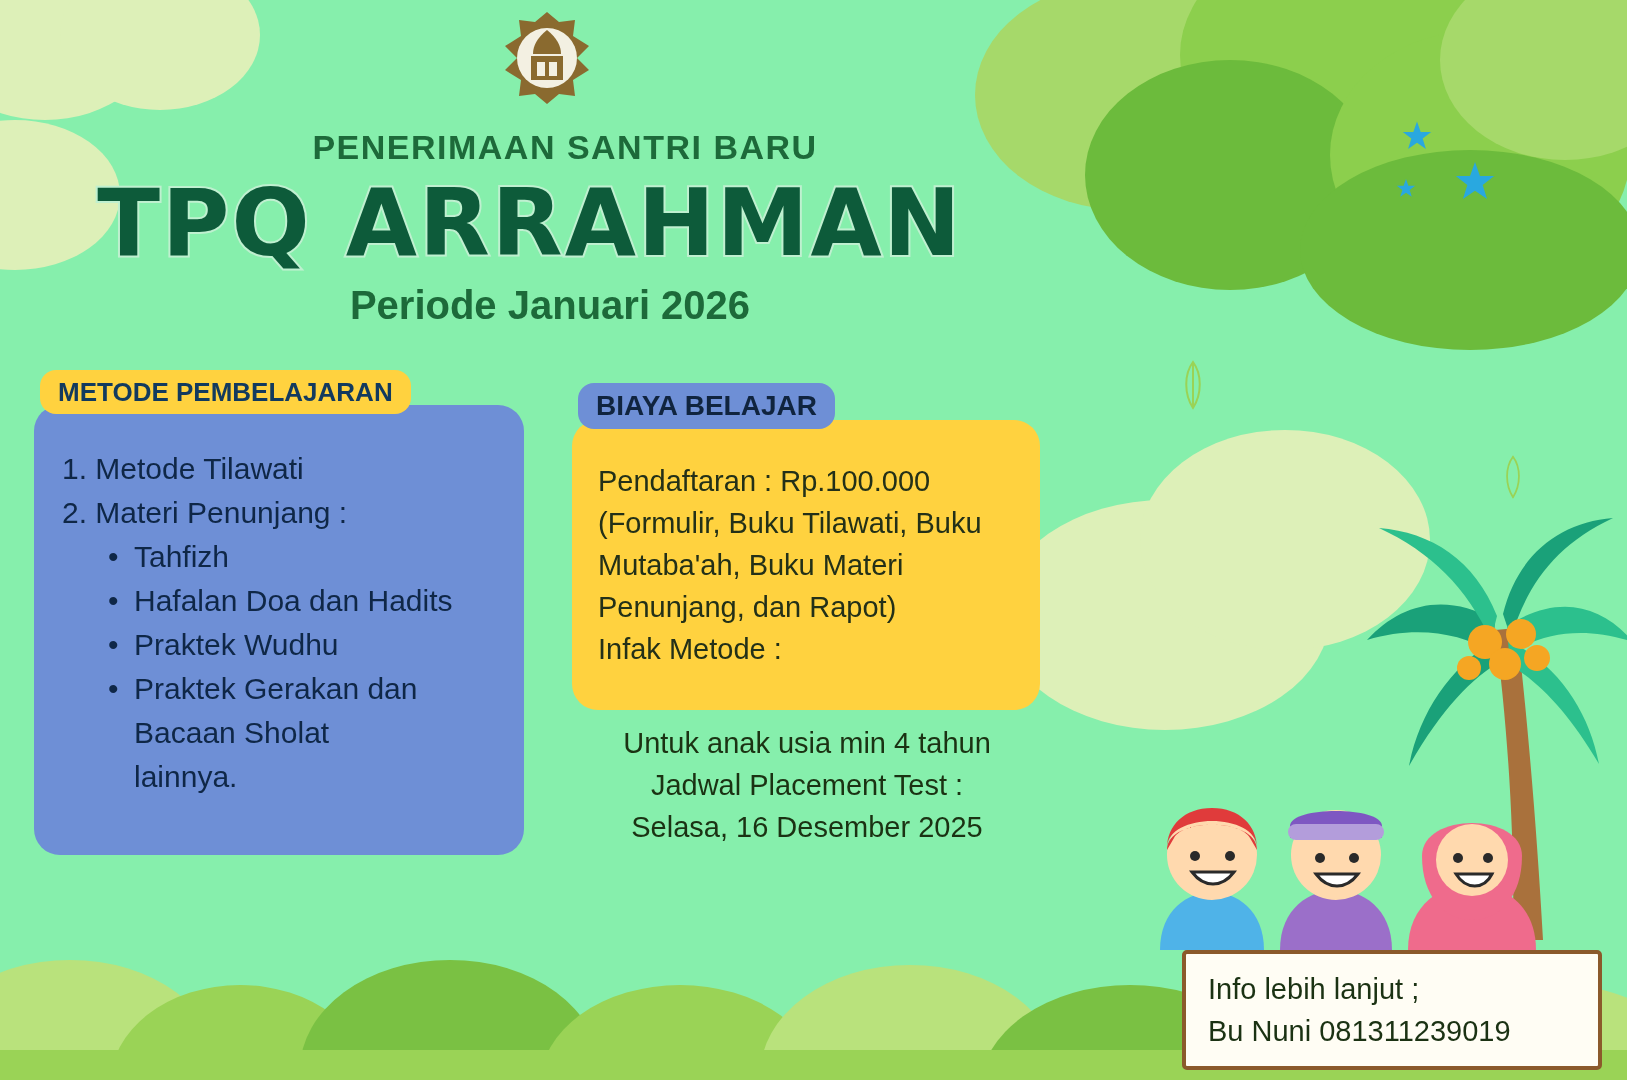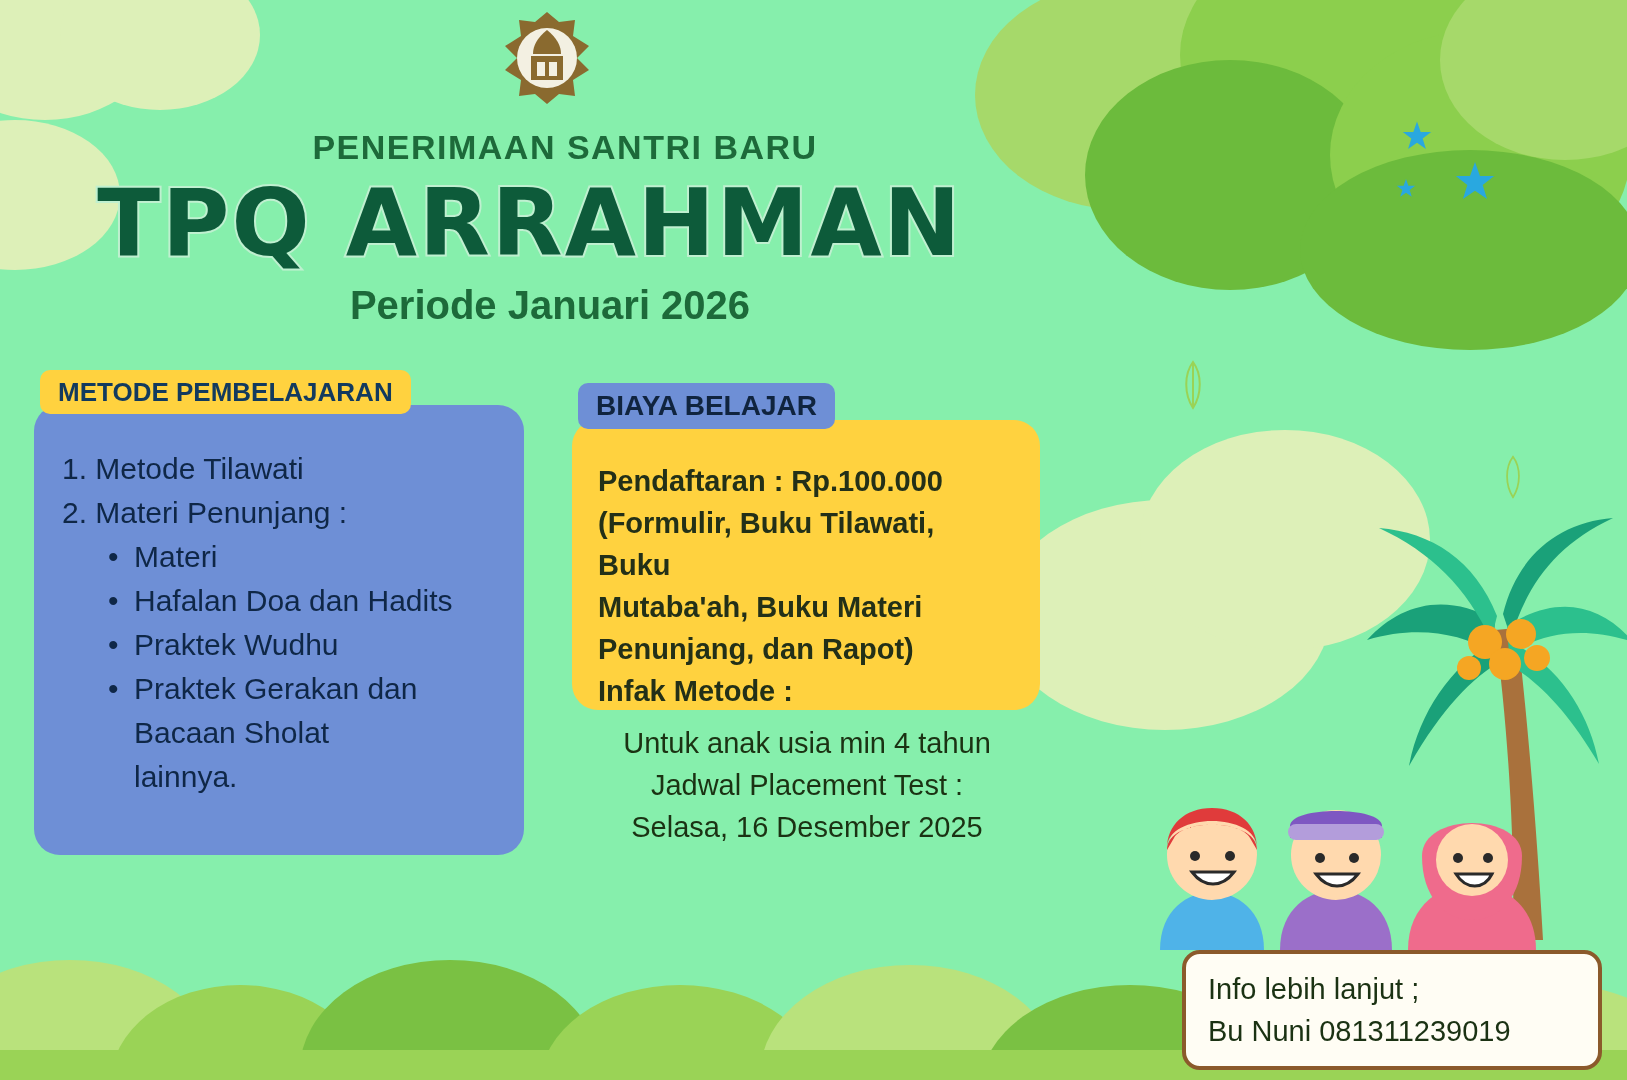--- a/index.html
+++ b/index.html
@@ -49,21 +49,21 @@
   .subtitle {
     position: absolute; left: 0; top: 283px; width: 1100px;
     text-align: center;
     font-size: 40px; font-weight: bold;
     color: #1d6a3a;
   }
 
   
   .tag {
     position: absolute;
-    border-radius: 10px;
+    border-radius: 16px;
     font-size: 26px; font-weight: bold;
     color: #123a5e;
     display: flex; align-items: center;
     padding: 0 18px;
     z-index: 5;
   }
   .tag-metode { left: 40px; top: 370px; height: 44px; background: #ffd23f; }
   .tag-biaya  { left: 578px; top: 383px; height: 46px; background: #6e8fd6; color: #10243f; font-size: 28px; }
 
   .card {
@@ -74,21 +74,20 @@
     left: 34px; top: 405px; width: 490px; height: 450px;
     background: #6e8fd6;
     padding: 42px 28px 0 28px;
     color: #0f2747;
   }
   .card-biaya {
     left: 572px; top: 420px; width: 468px; height: 290px;
     background: #ffd23f;
     padding: 40px 26px 0 26px;
     color: #233018;
-    font-weight: bold;
   }
 
   .mline { font-size: 30px; line-height: 44px; font-weight: 500; }
   .mlist { list-style: none; margin-left: 46px; }
   .mlist li { font-size: 30px; line-height: 44px; position: relative; padding-left: 26px; }
   .mlist li::before {
     content: "•"; position: absolute; left: 0; top: 0;
   }
   .mlist li.cont::before { content: ""; }
 
@@ -99,21 +98,21 @@
     text-align: center;
     font-size: 29px; line-height: 42px; color: #1b3213;
   }
 
   
   .contact {
     position: absolute; left: 1182px; top: 950px;
     width: 420px; height: 120px;
     background: #fffdf4;
     border: 4px solid #8b5a2b;
-    border-radius: 18px;
+    border-radius: 5px;
     padding: 14px 22px;
     color: #1b3213;
   }
   .contact div { font-size: 29px; line-height: 42px; }
 
   
   .star { position: absolute; color: #29a8e0; }
 </style>
 </head>
 <body>
@@ -216,21 +215,21 @@
 
   <div class="eyebrow">PENERIMAAN SANTRI BARU</div>
   <div class="title">TPQ ARRAHMAN</div>
   <div class="subtitle">Periode Januari 2026</div>
 
   <div class="tag tag-metode">METODE PEMBELAJARAN</div>
   <div class="card card-metode">
     <div class="mline">1. Metode Tilawati</div>
     <div class="mline">2. Materi Penunjang :</div>
     <ul class="mlist">
-      <li>Materi</li>
+      <li>Tahfizh</li>
       <li>Hafalan Doa dan Hadits</li>
       <li>Praktek Wudhu</li>
       <li>Praktek Gerakan dan</li>
       <li class="cont">Bacaan Sholat</li>
       <li class="cont">lainnya.</li>
     </ul>
   </div>
 
   <div class="tag tag-biaya">BIAYA BELAJAR</div>
   <div class="card card-biaya">

